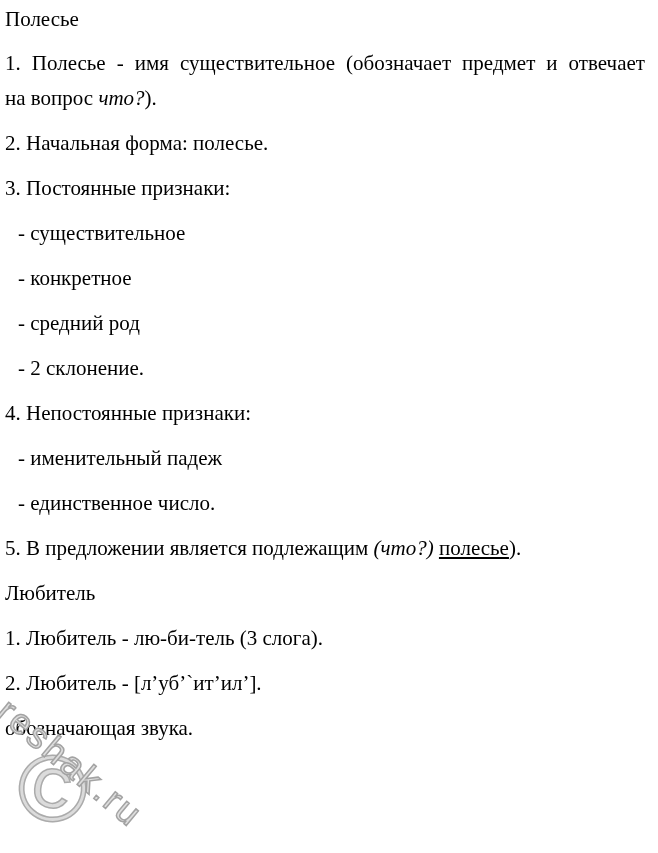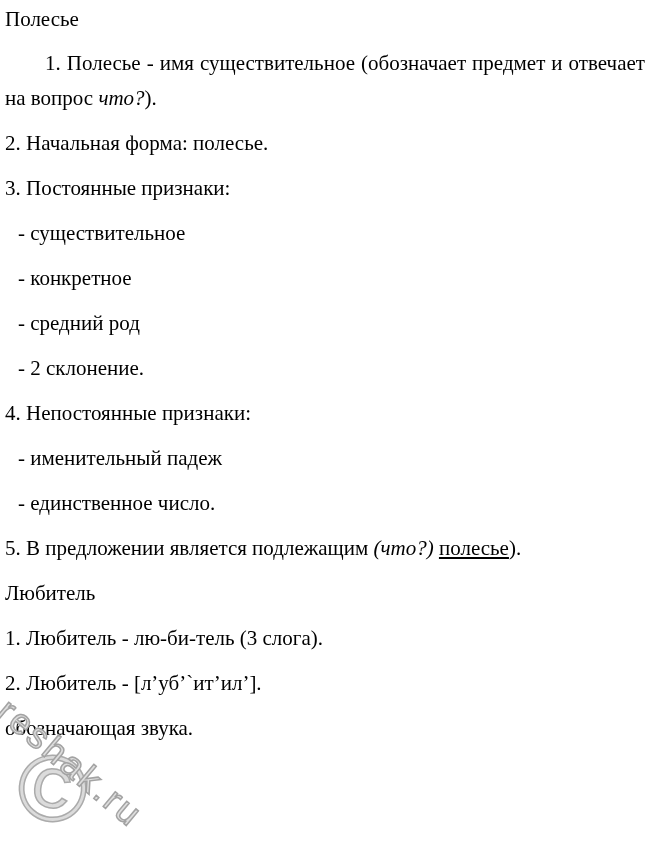--- a/index.html
+++ b/index.html
@@ -27,21 +27,20 @@
     line-height: 30px;
     margin-bottom: 12px;
   }
   p {
     margin: 0 0 10px 0;
   }
   .line { display: block; }
   .just {
     text-align: justify;
     text-align-last: justify;
-    margin-left: 40px;
   }
   .sub { padding-left: 13px; }
   .it { font-style: italic; }
   .ul { text-decoration: underline; }
   .sec2-heading {
   }
   
   .wm-text {
     position: absolute;
     left: 16px;

